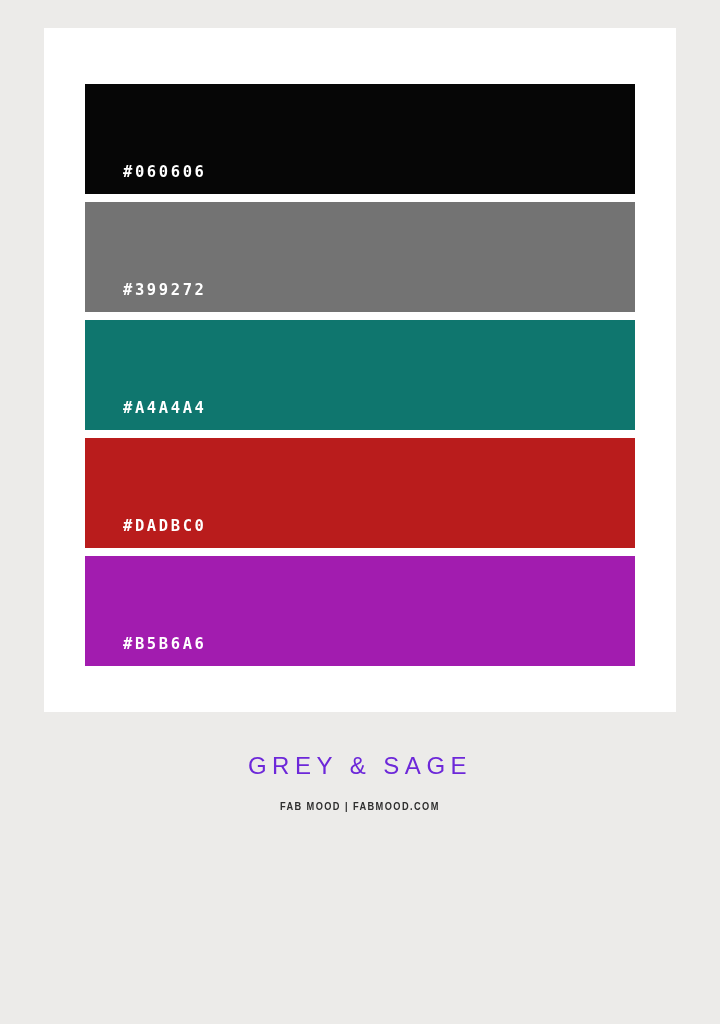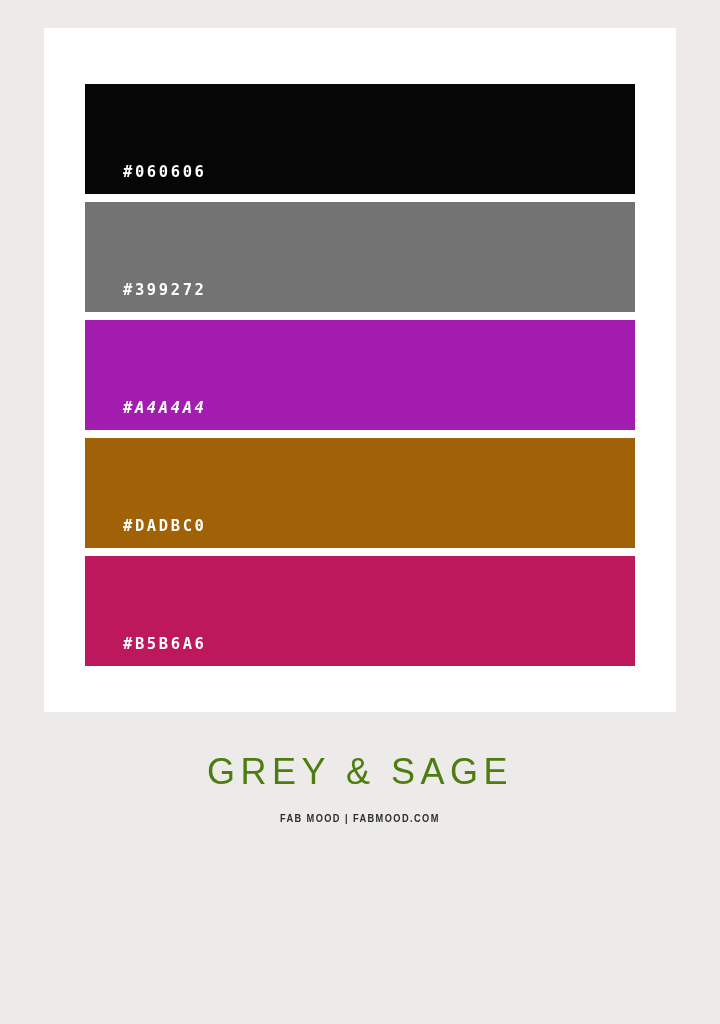--- a/index.html
+++ b/index.html
@@ -64,23 +64,23 @@
     display: flex;
     flex-direction: column;
     align-items: center;
     justify-content: flex-start;
     padding-top: 42px;
   }
 
   .poster-title {
     font-family: "Liberation Sans", sans-serif;
     font-weight: 300;
-    font-size: 36px;
+    font-size: 24px;
     letter-spacing: 5.5px;
-    color: #4d7c0f;
+    color: #6d28d9;
     line-height: 1;
     white-space: pre;
   }
 
   .poster-credit {
     margin-top: 22px;
     font-family: "Liberation Sans", sans-serif;
     font-weight: bold;
     font-size: 10.5px;
     letter-spacing: 1.6px;
@@ -99,30 +99,30 @@
     <div class="swatch-stack">
 
       <div class="swatch" style="background:#060606;">
         <span class="swatch-label">#060606</span>
       </div>
 
       <div class="swatch" style="background:#737373;">
         <span class="swatch-label">#399272</span>
       </div>
 
-      <div class="swatch" style="background:#a21caf;font-style:italic;">
+      <div class="swatch" style="background:#0f766e;">
         <span class="swatch-label">#A4A4A4</span>
       </div>
 
-      <div class="swatch" style="background:#a16207;">
+      <div class="swatch" style="background:#b91c1c;">
         <span class="swatch-label">#DADBC0</span>
       </div>
 
 
-      <div class="swatch" style="background:#be185d;">
+      <div class="swatch" style="background:#a21caf;">
         <span class="swatch-label">#B5B6A6</span>
       </div>
 
     </div>
   </div>
 
   <div class="caption">
     <div class="poster-title">GREY &amp; SAGE</div>
     <div class="poster-credit">FAB MOOD | FABMOOD.COM</div>
   </div>

